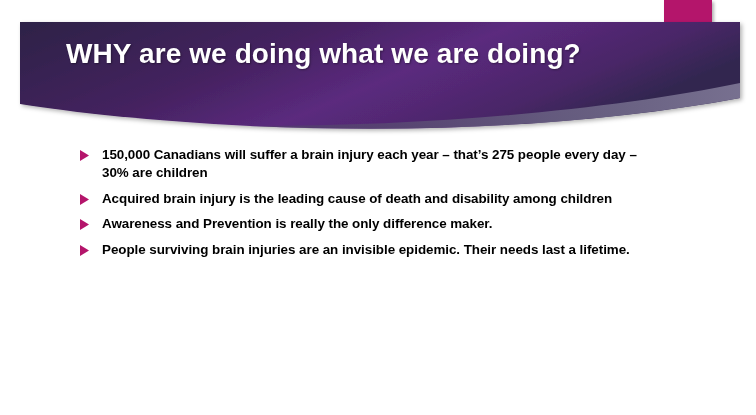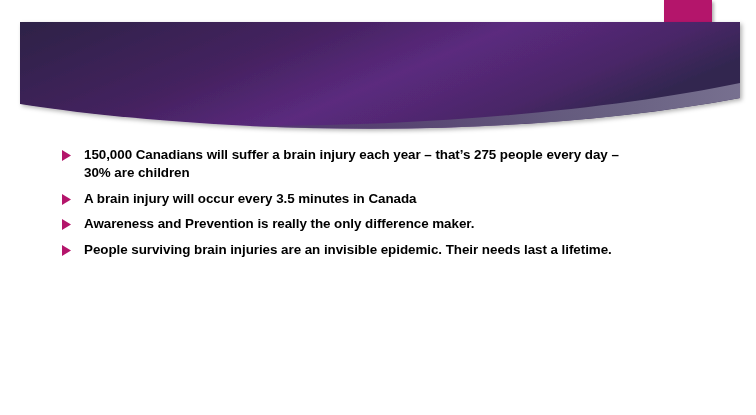--- a/index.html
+++ b/index.html
@@ -62,21 +62,21 @@
     font-size: 28px;
     font-weight: bold;
     line-height: 1.32;
     letter-spacing: 0.1px;
     text-shadow: 1px 1px 2px rgba(0,0,0,0.35);
   }
 
   
   .body-list {
     position: absolute;
-    left: 62px;
+    left: 80px;
     top: 146px;
     width: 580px;
     z-index: 4;
   }
 
   .bullet-row {
     display: flex;
     align-items: flex-start;
     margin-bottom: 8px;
   }
@@ -127,42 +127,43 @@
         </filter>
       </defs>
 
       <g filter="url(#bannerShadow)">
         <path d="M 20 22 L 740 22 L 740 98 C 600 124, 430 134, 250 126 C 150 121, 70 112, 20 104 Z" fill="url(#bannerGrad)"></path>
       </g>
 
       <path d="M 740 83 L 740 98 C 600 124, 430 134, 250 126 C 430 126, 610 110, 740 83 Z" fill="url(#swooshGrad)"></path>
     </svg>
 
+    <div class="title-block">WHY are we doing what we are doing?</div>
   </div>
 
   <div class="body-list">
 
     <div class="bullet-row">
       <span class="bullet-marker">
         <svg width="9" height="11" viewBox="0 0 9 11">
             <path d="M0 0 L9 5.5 L0 11 Z" fill="#b4156b"></path>
           </svg>
       </span>
       <span class="bullet-text">150,000 Canadians will suffer a brain injury each year – that’s 275 people every day – 30% are children</span>
     </div>
 
-
     <div class="bullet-row">
       <span class="bullet-marker">
         <svg width="9" height="11" viewBox="0 0 9 11">
             <path d="M0 0 L9 5.5 L0 11 Z" fill="#b4156b"></path>
           </svg>
       </span>
-      <span class="bullet-text">A brain injury will occur every 3.5 minutes in Canada</span>
+      <span class="bullet-text">Acquired brain injury is the leading cause of death and disability among children</span>
     </div>
+
 
 
     <div class="bullet-row">
       <span class="bullet-marker">
         <svg width="9" height="11" viewBox="0 0 9 11">
             <path d="M0 0 L9 5.5 L0 11 Z" fill="#b4156b"></path>
           </svg>
       </span>
       <span class="bullet-text">Awareness and Prevention is really the only difference maker.</span>
     </div>

